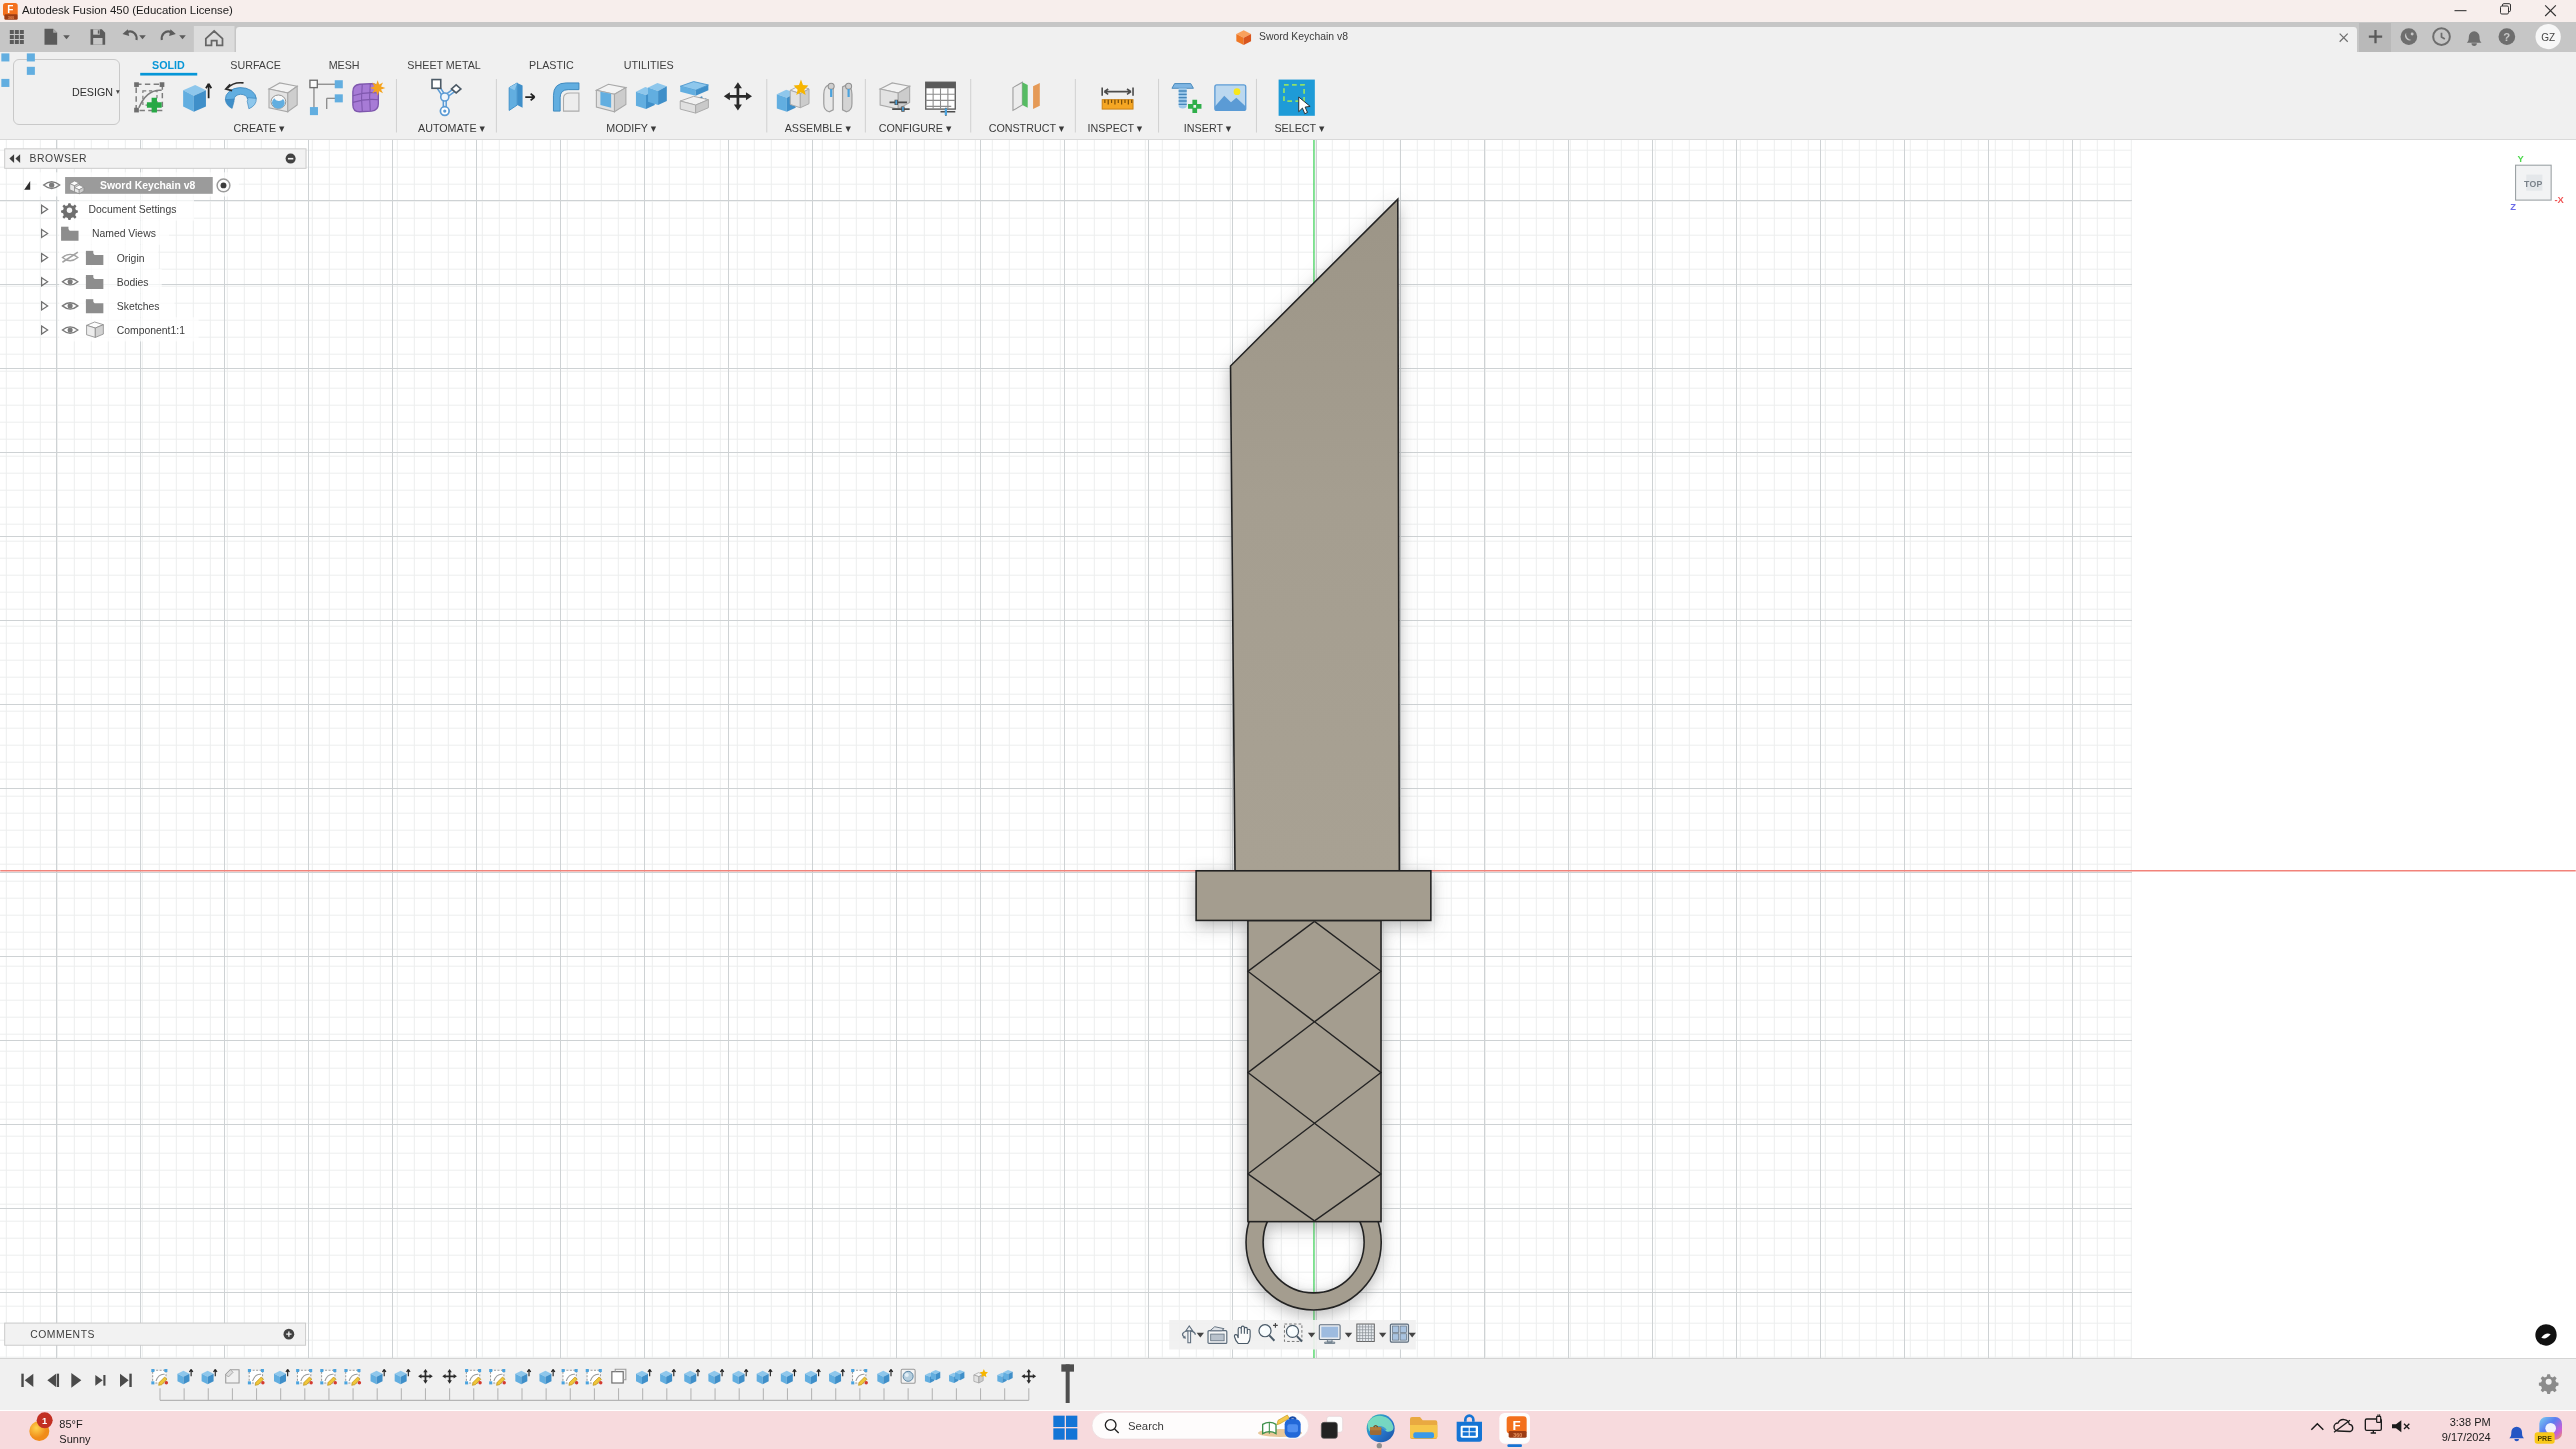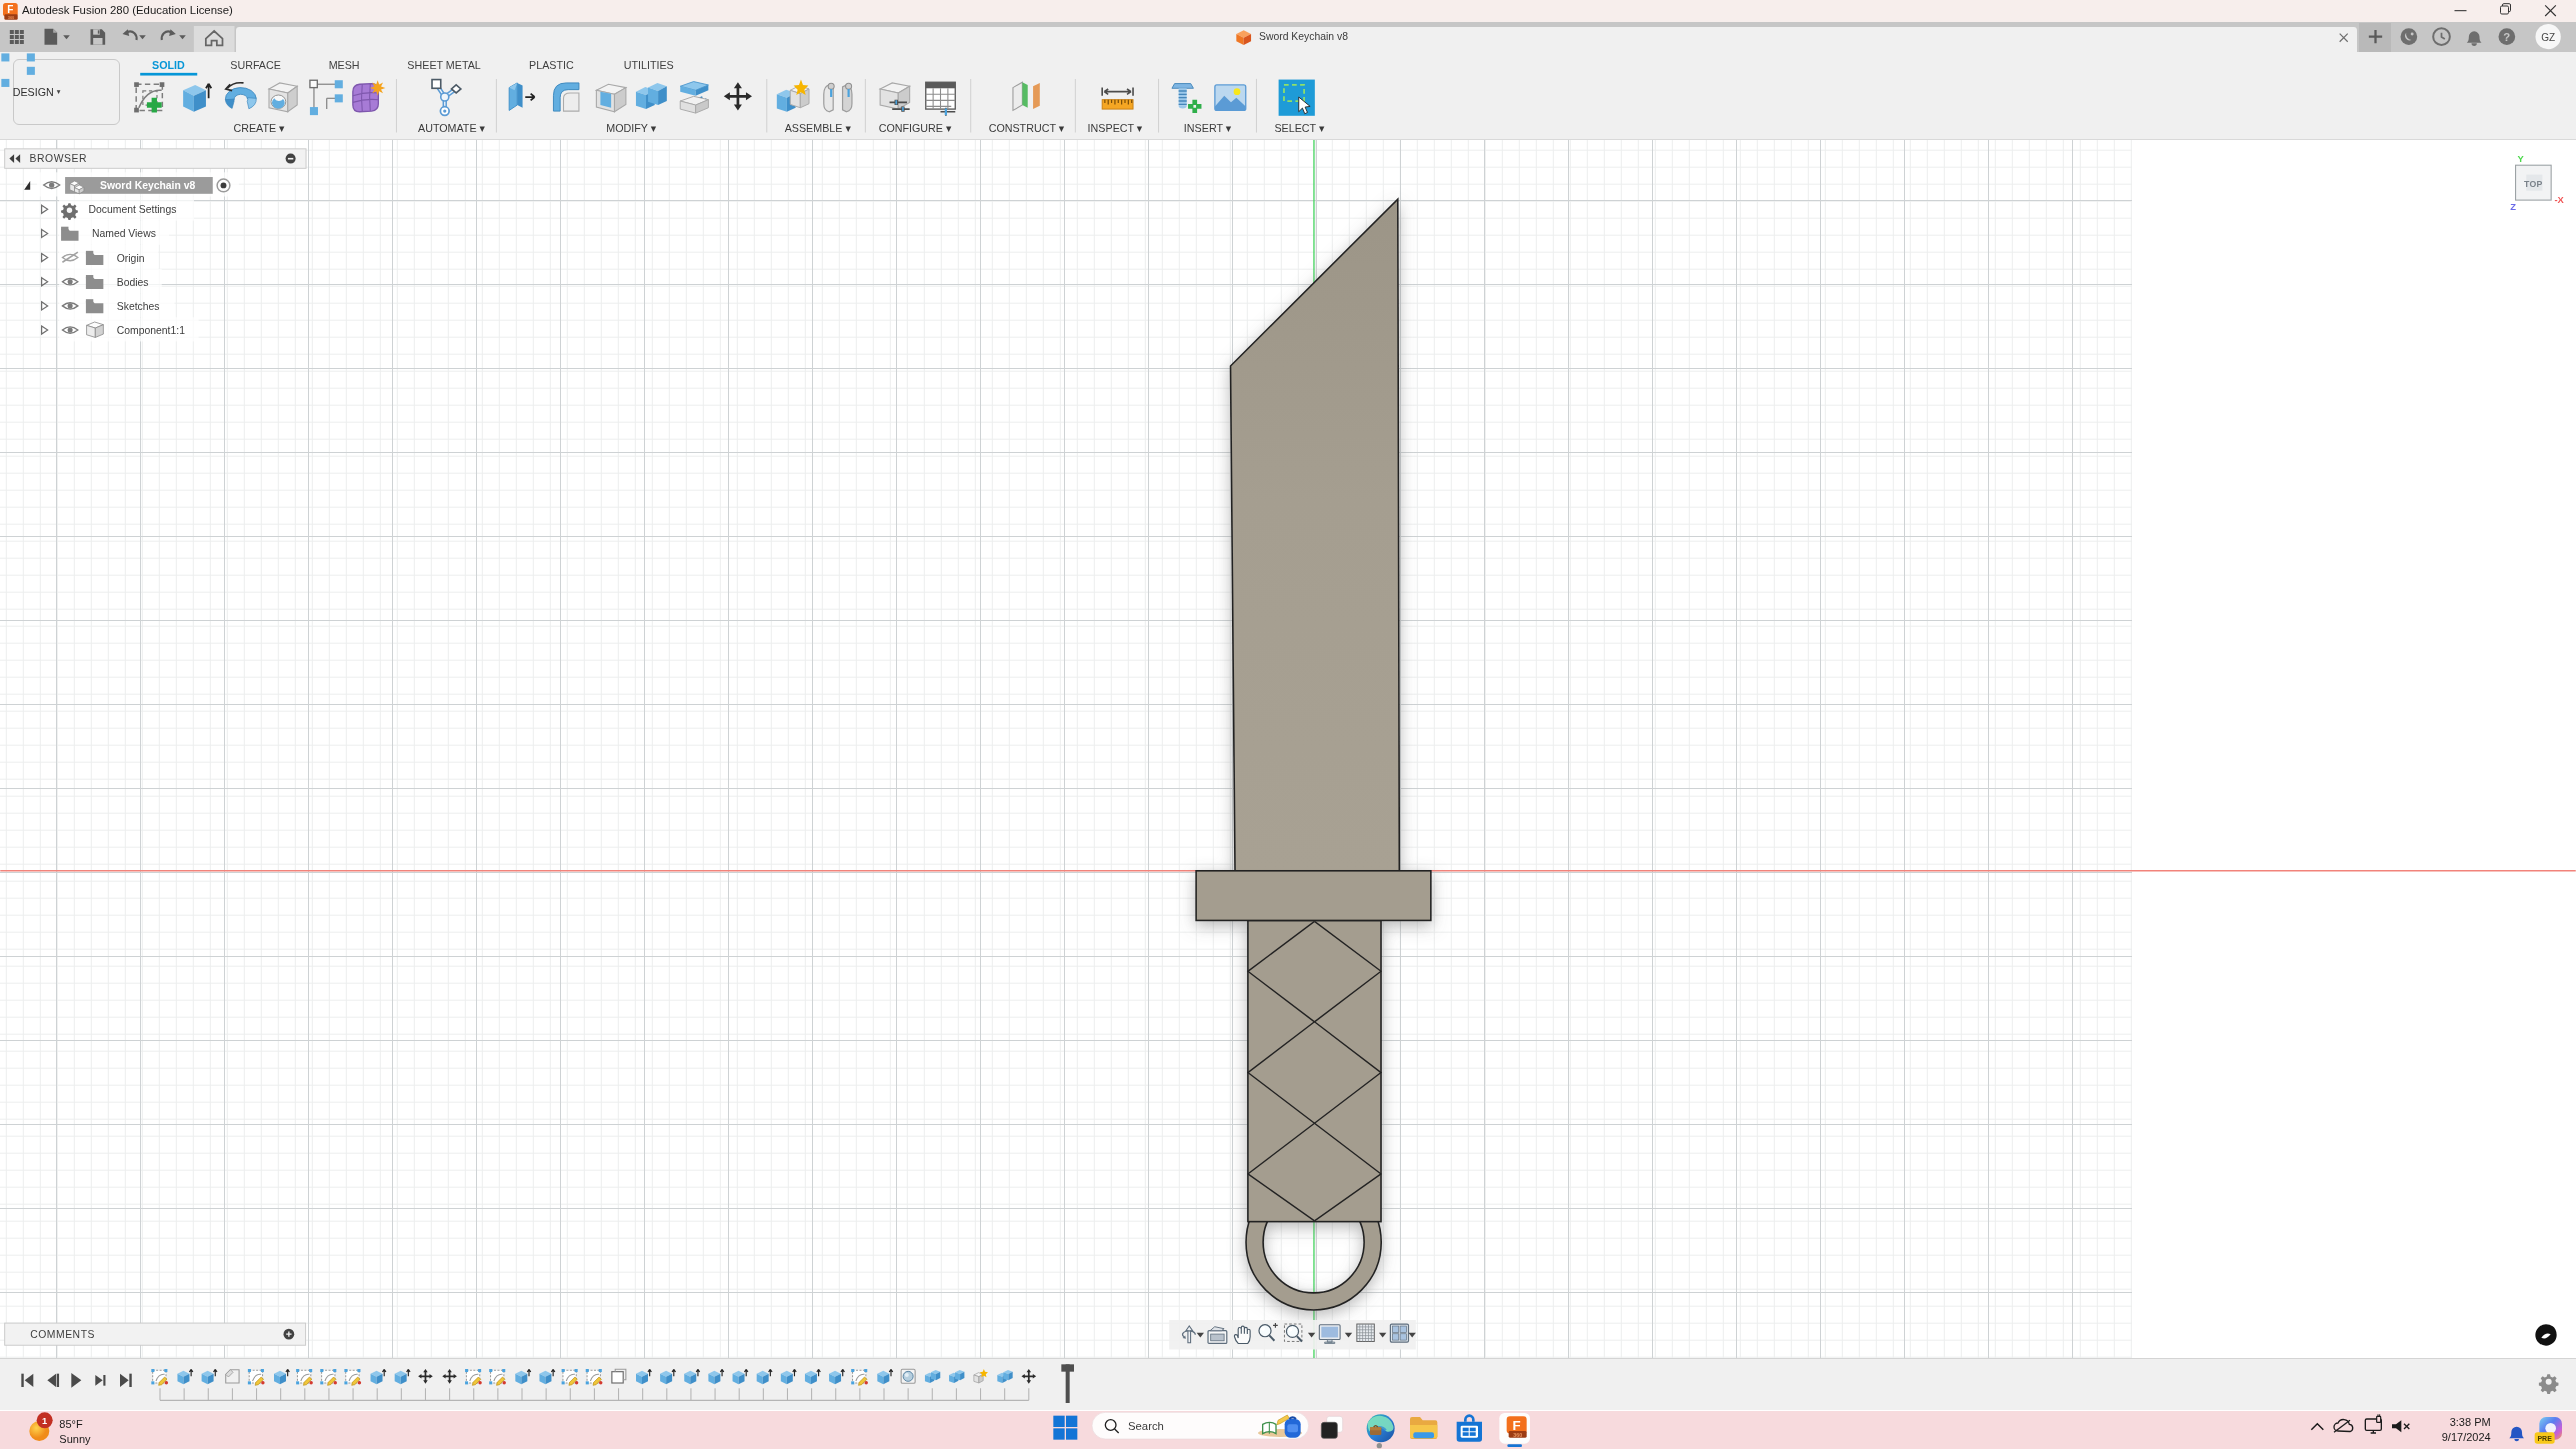--- a/index.html
+++ b/index.html
@@ -20,21 +20,21 @@
 .tabname{font-size:10.4px;color:#3c3c3c}
 </style></head>
 <body>
 <div id="titlebar">
   <svg class="abs" style="left:2.7px;top:2.7px" width="15.4" height="17.4" viewBox="0 0 23 26">
     <rect x="0" y="0" width="22" height="20" rx="4" fill="#f3701d"></rect>
     <rect x="2" y="17" width="20" height="8" rx="2" fill="#9c3c14"></rect>
     <text x="11" y="15" font-size="15" font-weight="bold" fill="#fff" text-anchor="middle" font-family="Liberation Sans">F</text>
     <text x="12" y="24" font-size="6" font-weight="bold" fill="#e88a55" text-anchor="middle" font-family="Liberation Sans">360</text>
   </svg>
-  <div class="abs" style="left:22px;top:4px;font-size:11.4px;color:#1c1c1c">Autodesk Fusion 280 (Education License)</div>
+  <div class="abs" style="left:22px;top:4px;font-size:11.4px;color:#1c1c1c">Autodesk Fusion 450 (Education License)</div>
   <svg class="abs" style="left:2449px;top:0" width="127" height="22" viewBox="0 0 190 33">
     <line x1="8" y1="16" x2="26" y2="16" stroke="#333" stroke-width="1.6"></line>
     <rect x="77" y="9" width="12" height="12" rx="2" fill="none" stroke="#333" stroke-width="1.5"></rect>
     <path d="M80 9 v-1.5 a2 2 0 0 1 2-2 h8 a2 2 0 0 1 2 2 v8 a2 2 0 0 1 -2 2 h-1.5" fill="none" stroke="#333" stroke-width="1.5"></path>
     <path d="M144 8 l16 16 M160 8 l-16 16" stroke="#333" stroke-width="1.7"></path>
   </svg>
 </div>
 
 <div id="tabstrip">
   <div id="doctab"></div>
@@ -98,21 +98,21 @@
     <path d="M168 32 a4 4 0 0 0 8 0 z" fill="#6e6e6e"></path>
     <circle cx="221" cy="22" r="12.5" fill="#6e6e6e"></circle>
     <text x="221" y="28" font-size="17" font-weight="bold" fill="#c6c6c6" text-anchor="middle" font-family="Liberation Sans">?</text>
     <circle cx="283" cy="22" r="19" fill="#f7f7f7"></circle>
     <text x="283" y="28" font-size="15" fill="#474747" text-anchor="middle" font-family="Liberation Sans">GZ</text>
   </svg>
 </div>
 
 <div id="ribbon">
   <div class="abs" style="left:12.7px;top:6.7px;width:107px;height:66px;border:1.3px solid #c9c9c9;border-radius:6px"></div>
-  <div class="abs" style="left:12.7px;top:6.7px;width:107px;height:66px;font-size:10.7px;color:#2f2f2f;display:flex;align-items:center;justify-content:flex-start">DESIGN&nbsp;<span style="font-size:7.4px;color:#444">▾</span></div>
+  <div class="abs" style="left:12.7px;top:6.7px;width:107px;height:66px;font-size:10.7px;color:#2f2f2f;display:flex;align-items:center;justify-content:flex-end">DESIGN&nbsp;<span style="font-size:7.4px;color:#444">▾</span></div>
   <svg class="abs" style="left:0;top:0" width="2576" height="88" viewBox="0 0 3840 131" font-family="Liberation Sans">
 
     <g font-size="16" fill="#3f3f3f">
       <text x="251" y="25" text-anchor="middle" fill="#0696d7" font-weight="bold">SOLID</text>
       <text x="381" y="25" text-anchor="middle">SURFACE</text>
       <text x="513" y="25" text-anchor="middle">MESH</text>
       <text x="662" y="25" text-anchor="middle">SHEET METAL</text>
       <text x="822" y="25" text-anchor="middle">PLASTIC</text>
       <text x="967" y="25" text-anchor="middle">UTILITIES</text>
     </g>

